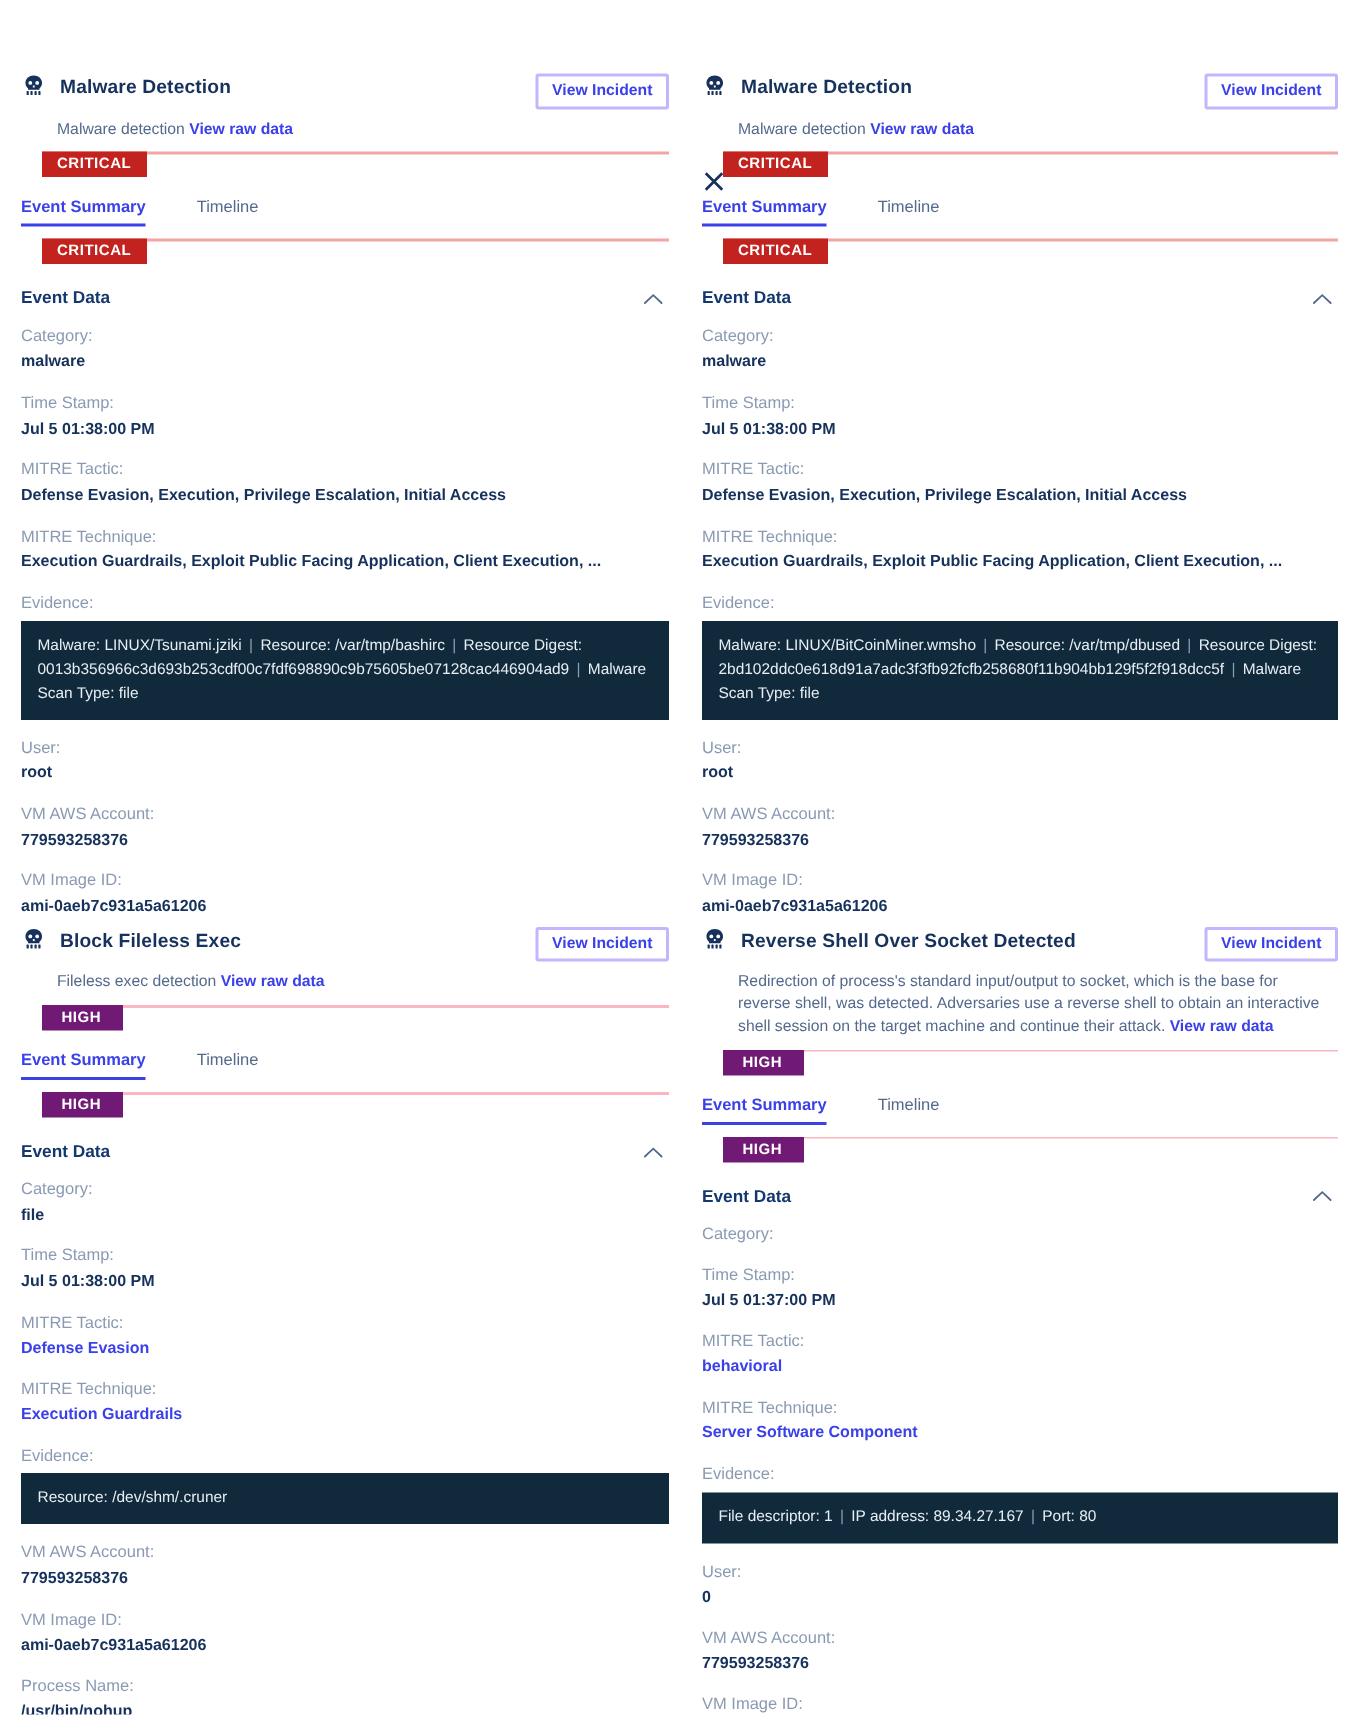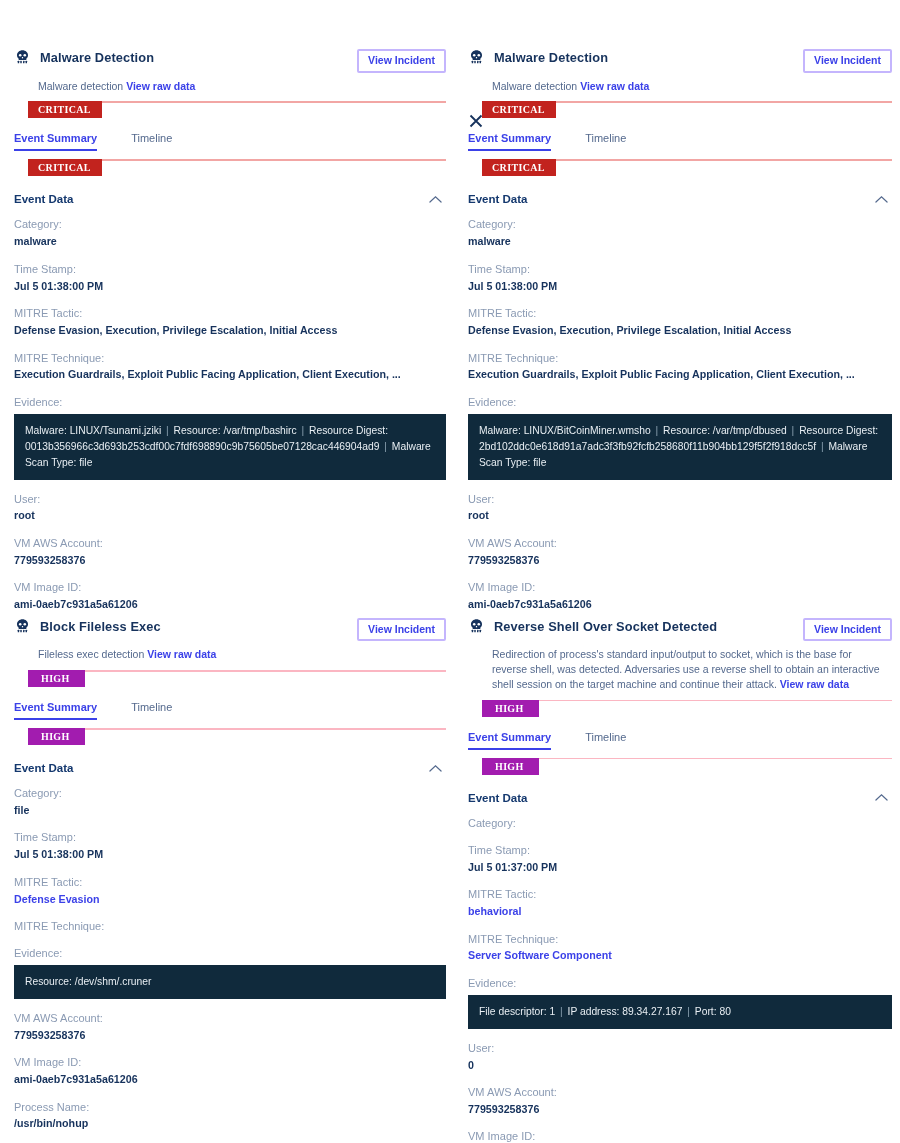--- a/index.html
+++ b/index.html
@@ -83,21 +83,20 @@
     font-weight: bold;
     text-decoration: none;
     cursor: pointer;
   }
 
   
   .sev-strip {
     position: relative;
     margin-top: 8px;
     height: 18px;
-    font-family: Liberation Serif, serif;
   }
   .sev-rule {
     position: absolute;
     left: 14px;
     right: 0;
     top: 0;
     height: 1.5px;
   }
   .sev-rule.critical { background: #f2a6a4; }
   .sev-rule.high     { background: #fbb6c2; }
@@ -107,21 +106,21 @@
     left: 14px;
     top: 0;
     color: #fff;
     font-size: 10px;
     font-weight: bold;
     letter-spacing: .35px;
     padding: 3px 11px 3px 10px;
     line-height: 1.1;
   }
   .sev-badge.critical { background: #c2231e; }
-  .sev-badge.high     { background: #a21caf; padding-left: 13px; padding-right: 15px; text-align: center; }
+  .sev-badge.high     { background: #701a75; padding-left: 13px; padding-right: 15px; text-align: center; }
 
   
   .tabs {
     display: flex;
     gap: 34px;
     margin-top: 13px;
     padding-left: 0;
   }
   .tab {
     font-size: 11px;
@@ -314,20 +313,21 @@
         <div class="field">
           <div class="field-label">Time Stamp:</div>
           <div class="field-value">Jul 5 01:38:00 PM</div>
         </div>
         <div class="field">
           <div class="field-label">MITRE Tactic:</div>
           <div class="field-value link">Defense Evasion</div>
         </div>
         <div class="field">
           <div class="field-label">MITRE Technique:</div>
+          <div class="field-value link">Execution Guardrails</div>
         </div>
         <div class="field">
           <div class="field-label">Evidence:</div>
           <div class="evidence-box">Resource: /dev/shm/.cruner</div>
         </div>
         <div class="field">
           <div class="field-label">VM AWS Account:</div>
           <div class="field-value">779593258376</div>
         </div>
         <div class="field">

